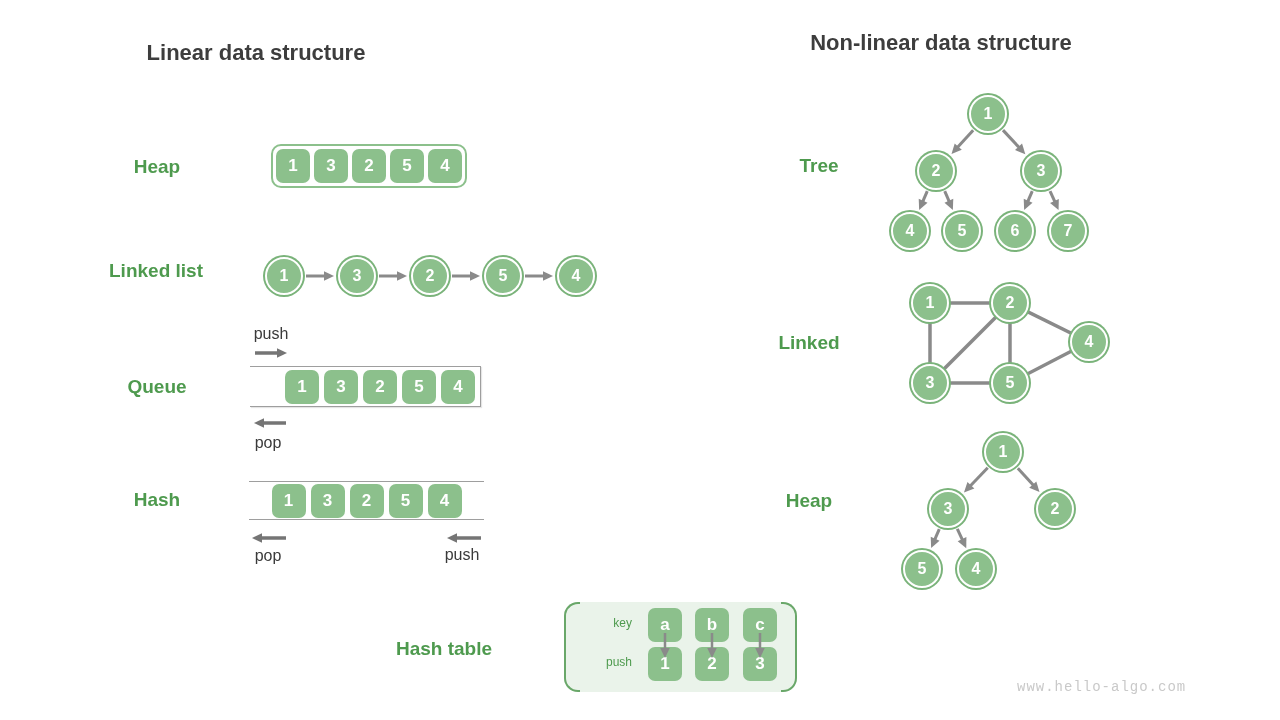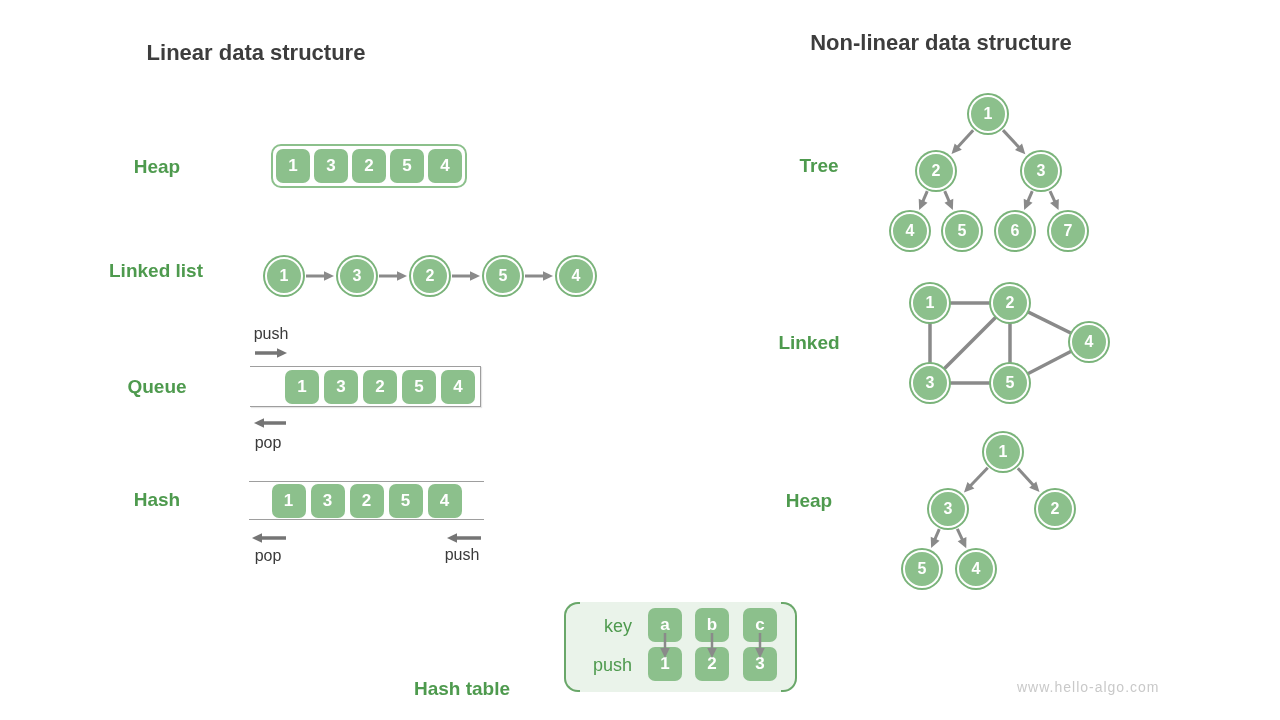--- a/index.html
+++ b/index.html
@@ -13,21 +13,21 @@
   }
   .lbl{
     position:absolute;transform:translate(-50%,-50%);
     font-size:19px;font-weight:bold;color:#4E9A4E;white-space:nowrap;z-index:4;
   }
   .minitext{
     position:absolute;transform:translate(-50%,-50%);
     font-size:16px;color:#3A3A3A;white-space:nowrap;z-index:4;
   }
   .hashlbl{
-    position:absolute;font-size:18px;color:#4E9A4E;text-align:right;z-index:4;
+    position:absolute;font-size:12px;color:#4E9A4E;text-align:right;z-index:4;
   }
   .sq{
     width:34px;height:34px;border-radius:7px;background:#8CC08C;
     color:#fff;font-weight:bold;font-size:17px;
     display:flex;align-items:center;justify-content:center;flex:0 0 auto;
   }
   .sq.abs{position:absolute;z-index:3;}
   .node{
     position:absolute;width:34px;height:34px;border-radius:50%;
     background:#8CC08C;border:2px solid #ffffff;box-shadow:0 0 0 2px #7AB37A;
@@ -61,21 +61,21 @@
   .bracket.left{
     left:0;border:2px solid #69A769;border-right:none;
     border-top-left-radius:14px;border-bottom-left-radius:14px;
   }
   .bracket.right{
     right:0;border:2px solid #69A769;border-left:none;
     border-top-right-radius:14px;border-bottom-right-radius:14px;
   }
   .watermark{
     position:absolute;left:1017px;top:679px;
-    font-family:Liberation Sans, sans-serif;font-size:14px;color:#C9C9C9;
+    font-family:Liberation Mono, monospace;font-size:14px;color:#C9C9C9;
     letter-spacing:1px;white-space:nowrap;z-index:4;
   }
   svg.layer{position:absolute;left:0;top:0;z-index:1;pointer-events:none;}
   svg.layer.over{z-index:5;}
 </style>
 </head>
 <body>
 
 <svg id="svg-under" class="layer" width="1280" height="720">
     <line x1="930" y1="303" x2="1010" y2="303" stroke="#8A8A8A" stroke-width="3.5"></line>
@@ -165,21 +165,21 @@
 <div class="queue-band">
   <div class="sq">1</div>
   <div class="sq">3</div>
   <div class="sq">2</div>
   <div class="sq">5</div>
   <div class="sq">4</div>
 </div>
 <div class="minitext" style="left:268px;top:556px;">pop</div>
 <div class="minitext" style="left:462px;top:555px;">push</div>
 
-<div class="lbl" style="left:462px;top:649px;margin-top:40px;">Hash table</div>
+<div class="lbl" style="left:444px;top:649px;">Hash table</div>
 <div class="hash-box">
   <div class="bracket left"></div>
   <div class="bracket right"></div>
 </div>
 <div class="hashlbl" style="left:570px;top:616px;width:62px;">key</div>
 <div class="hashlbl" style="left:570px;top:655px;width:62px;">push</div>
 <div class="sq abs" id="hk-0" style="left:648px;top:608px;">a</div>
 <div class="sq abs" id="hk-1" style="left:695px;top:608px;">b</div>
 <div class="sq abs" id="hk-2" style="left:743px;top:608px;">c</div>
 <div class="sq abs" id="hv-0" style="left:648px;top:647px;">1</div>

